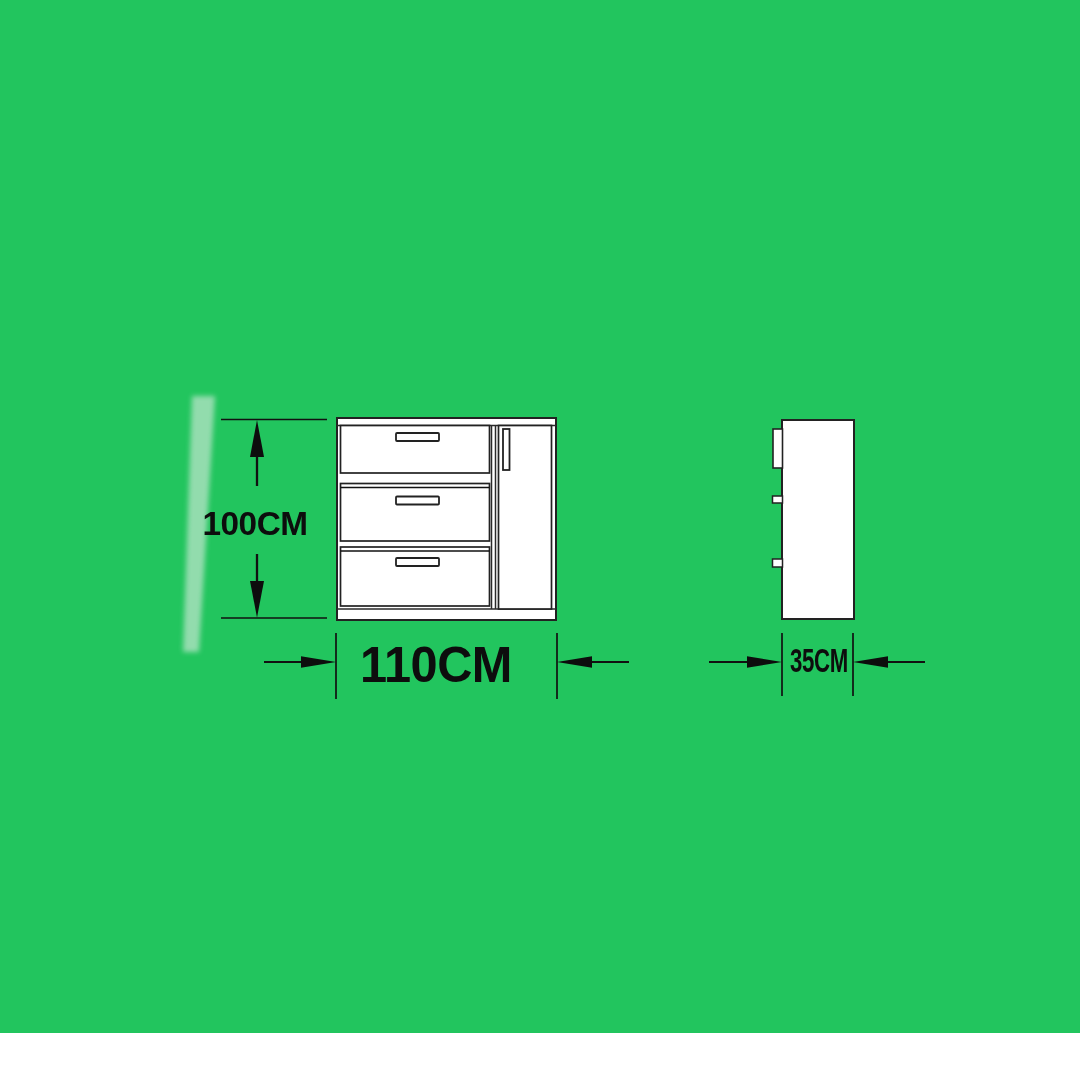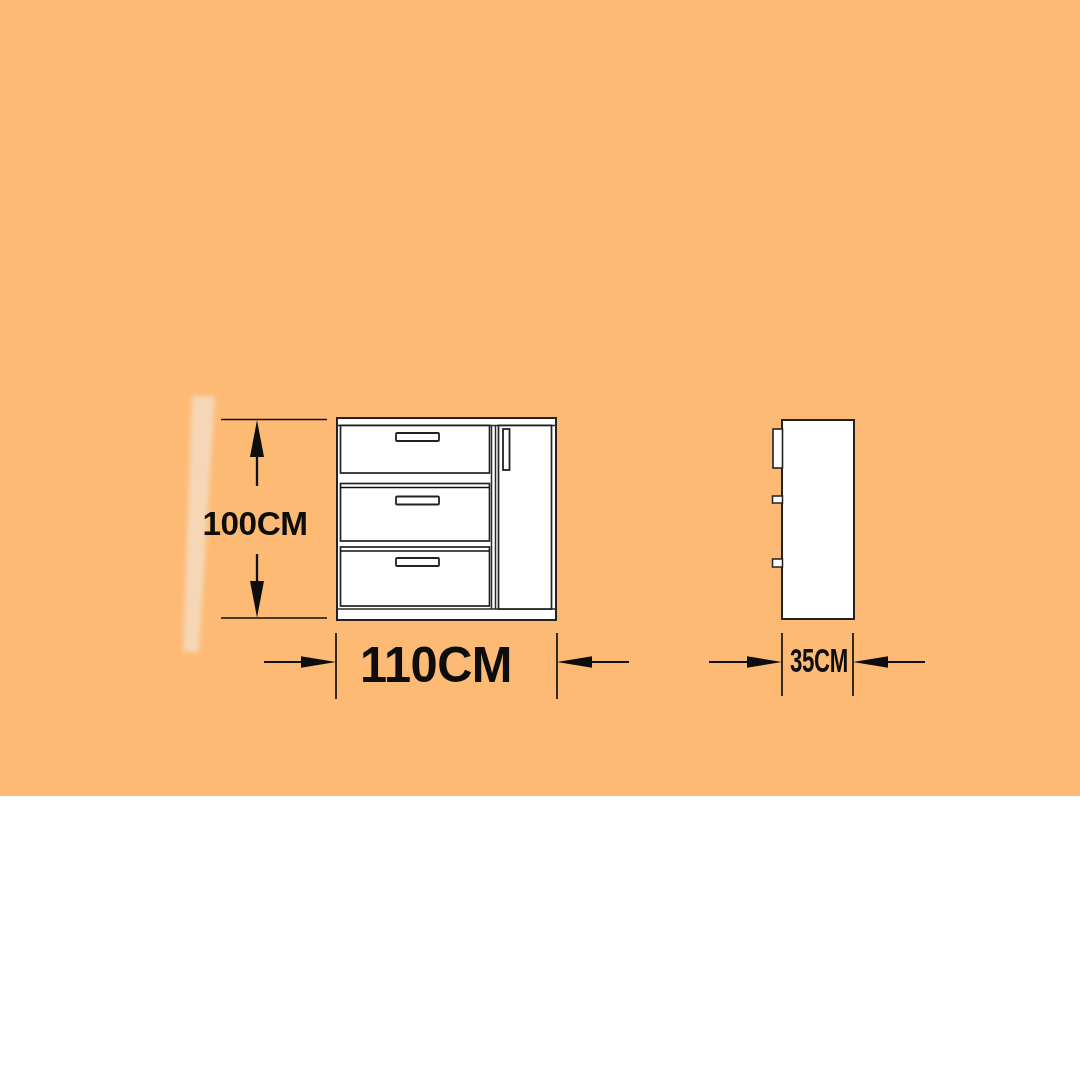--- a/index.html
+++ b/index.html
@@ -3,22 +3,22 @@
 <meta charset="utf-8">
 <style>
   html, body {
     margin: 0;
     padding: 0;
     background: #ffffff;
   }
   .canvas {
     position: relative;
     width: 1080px;
-    height: 796px;
-    background: #fdba74;
+    height: 1033px;
+    background: #22c55e;
     overflow: hidden;
     font-family: "Liberation Sans", sans-serif;
   }
   svg { display: block; }
   .outline {
     fill: #ffffff;
     stroke: #222222;
   }
   .thin-line   { stroke: #2a2a2a; stroke-width: 1.5; }
   .dim-line    { stroke: #111111; stroke-width: 1.9; }

